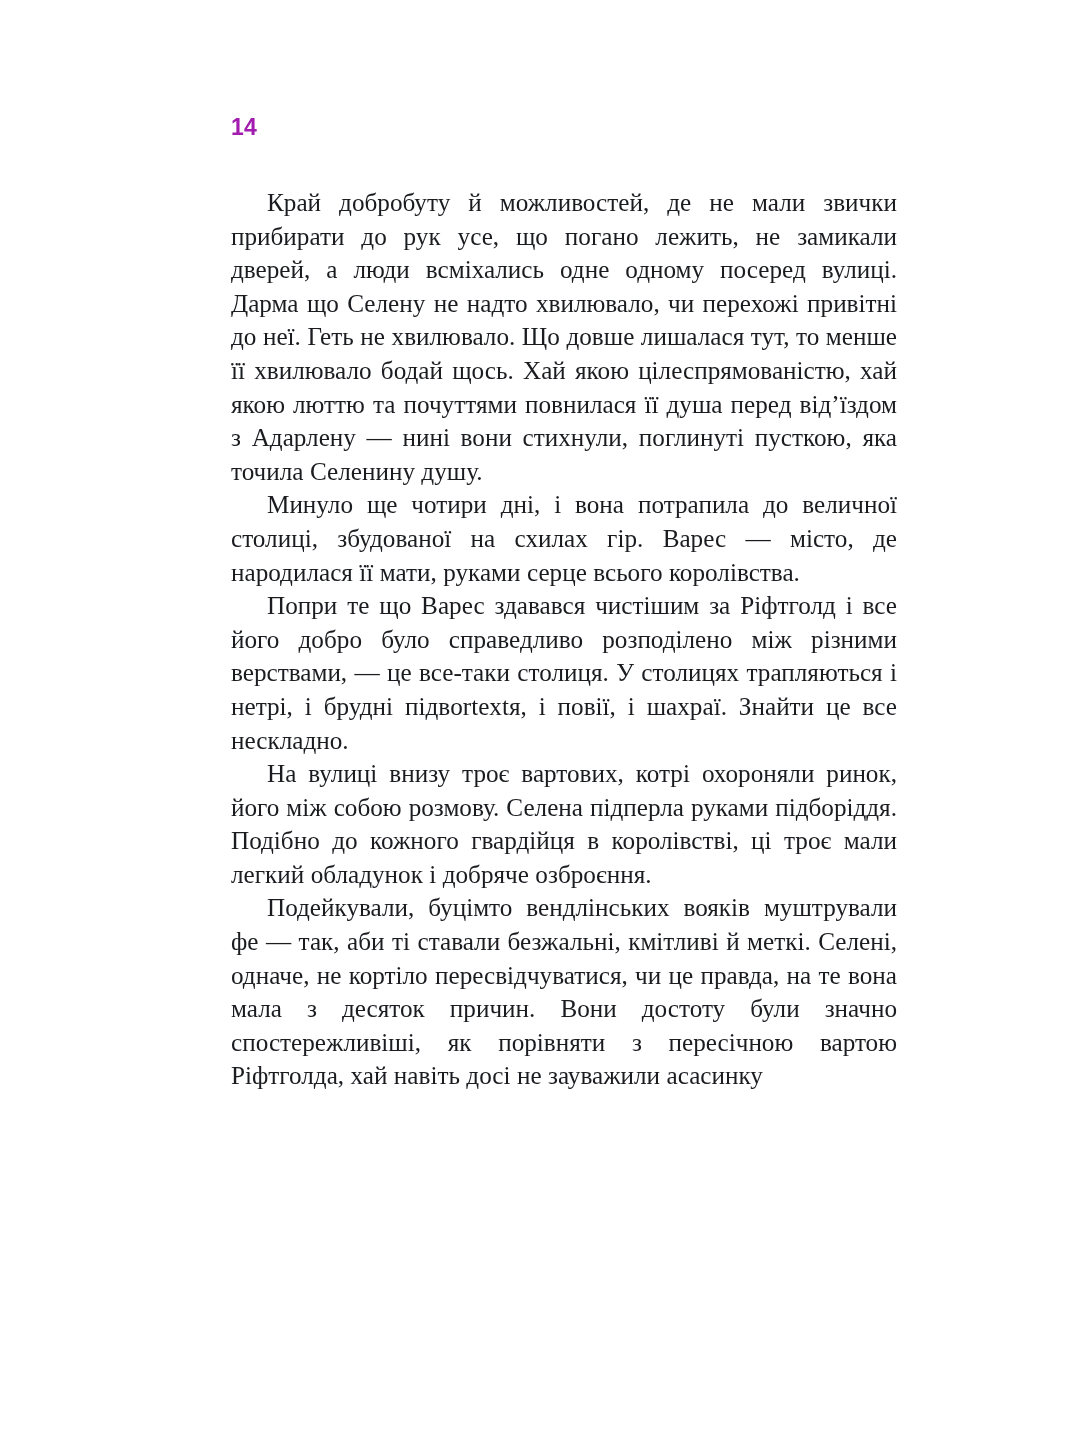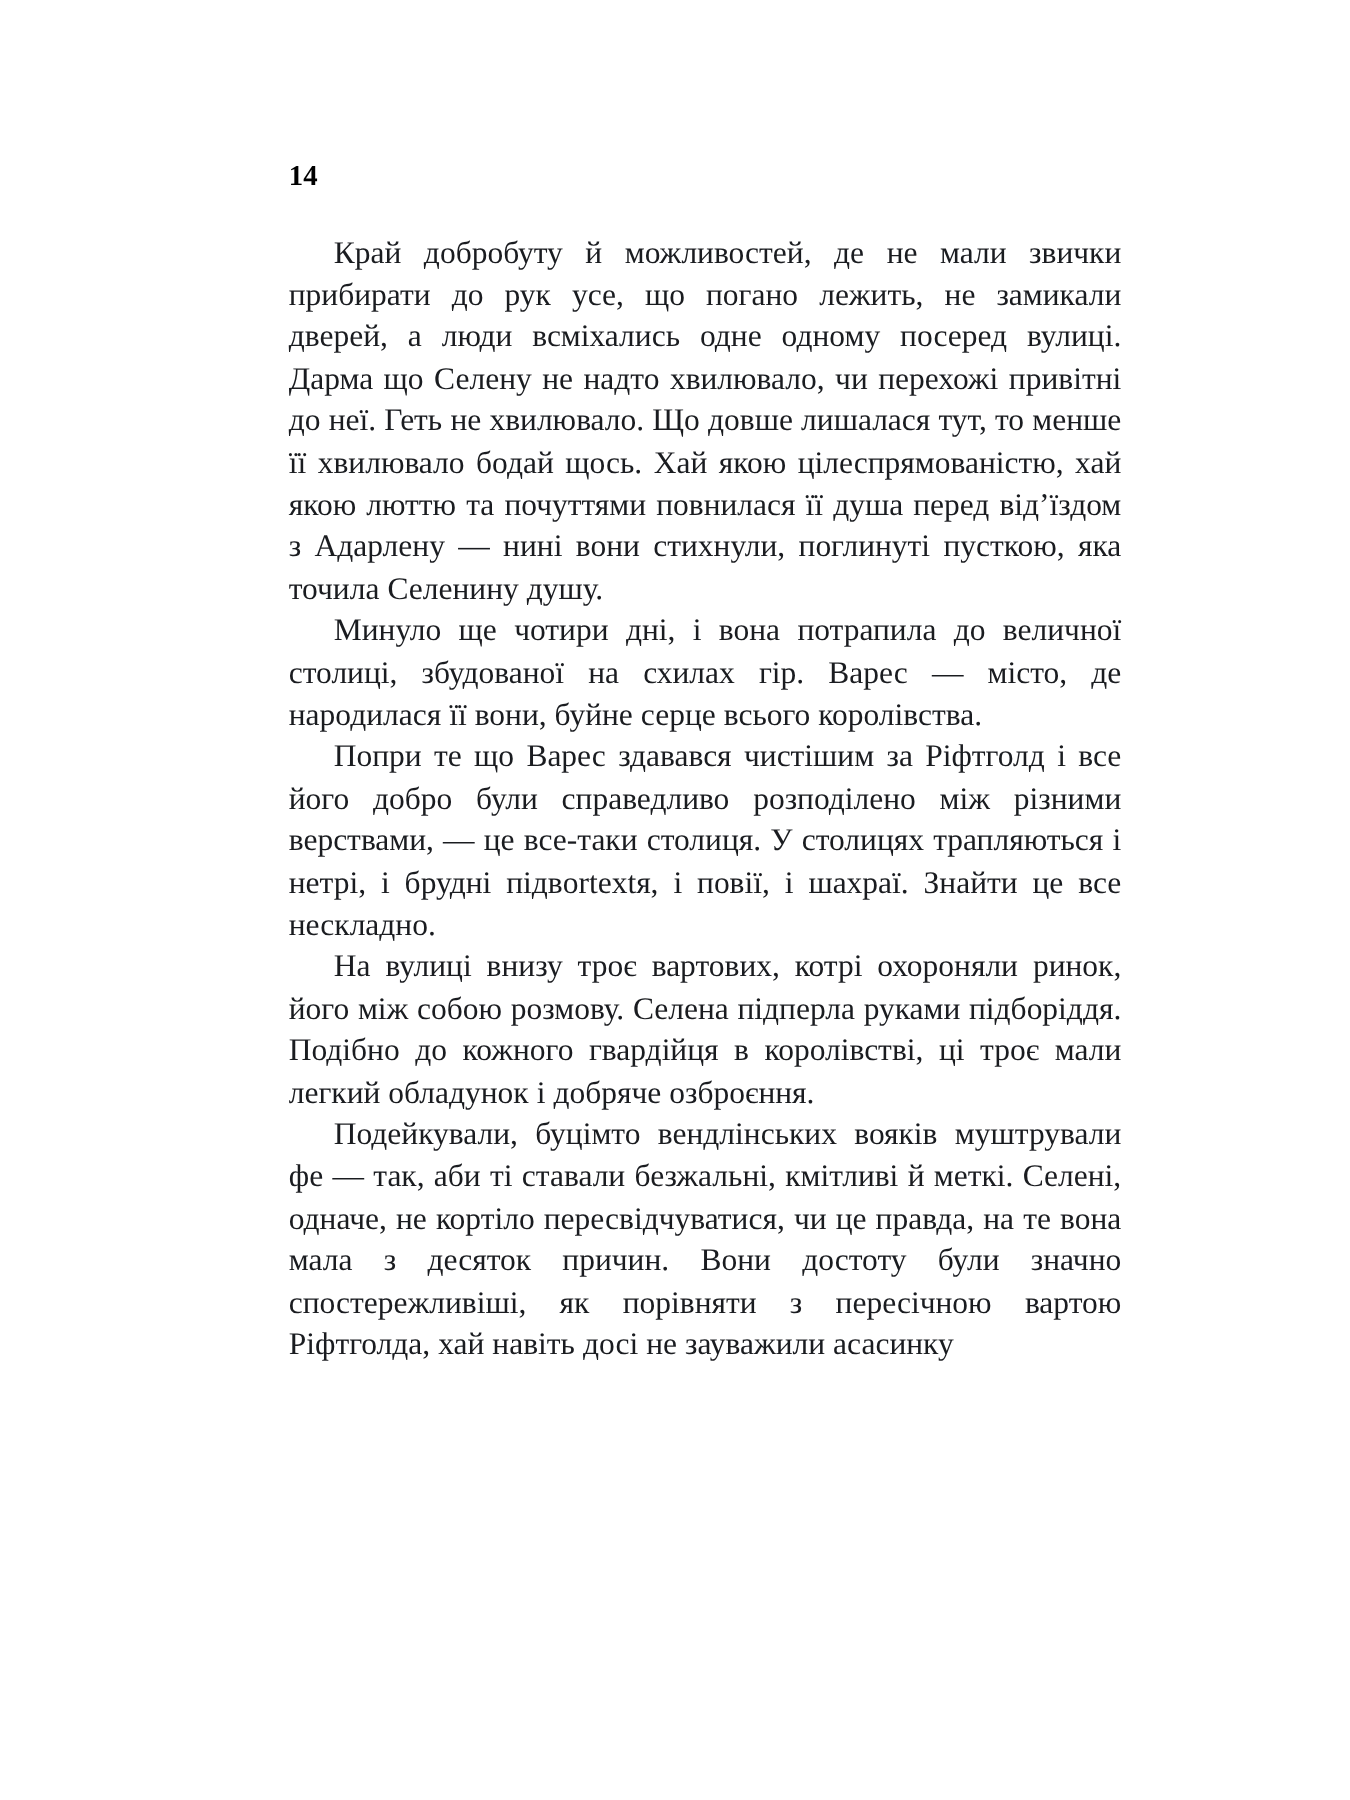--- a/index.html
+++ b/index.html
@@ -12,26 +12,26 @@
     position: relative;
     width: 1080px;
     height: 1440px;
     background: #ffffff;
     overflow: hidden;
     box-sizing: border-box;
   }
   .folio {
     position: absolute;
     left: 231px;
-    top: 128px;
-    font-family: Liberation Serif, serif;
+    top: 114px;
+    font-family: Liberation Sans, sans-serif;
     font-weight: bold;
     font-size: 23px;
     line-height: 26px;
-    color: #000000;
+    color: #a21caf;
     letter-spacing: 0.2px;
   }
   .textblock {
     position: absolute;
     left: 231px;
     top: 186px;
     width: 666px;
     font-family: "Liberation Serif", "DejaVu Serif", serif;
     font-size: 25.2px;
     line-height: 33.6px;
@@ -62,23 +62,23 @@
 
 <div class="page">
 
   <div class="folio">14</div>
 
   <div class="textblock">
 
 
     <p class="indent"><span>Край добробуту й можливостей, де не мали звички прибирати до рук усе, що погано лежить, не замикали дверей, а люди всміхались одне одному посеред вулиці. Дарма що Селену не надто хвилювало, чи перехожі привітні до неї. Геть не хвилювало. Що довше лишалася тут, то менше її хвилювало бодай щось. Хай якою цілеспрямованістю, хай якою люттю та почуттями </span><span class="it">повнилася</span><span> її душа перед від’їздом з Адарлену — нині вони стихнули, поглинуті пусткою, яка точила Селенину душу.</span></p>
 
-    <p class="indent">Минуло ще чотири дні, і вона потрапила до величної столиці, збудованої на схилах гір. Варес — місто, де народилася її вони, буйне серце всього королівства.</p>
+    <p class="indent">Минуло ще чотири дні, і вона потрапила до величної столиці, збудованої на схилах гір. Варес — місто, де народилася її мати, руками серце всього королівства.</p>
 
-    <p class="indent">Попри те що Варес здавався чистішим за Ріфтголд і все його добро були справедливо розподілено між різними верствами, — це все-таки столиця. У столицях трапляються і нетрі, і брудні підвortextя, і повії, і шахраї. Знайти це все нескладно.</p>
+    <p class="indent">Попри те що Варес здавався чистішим за Ріфтголд і все його добро було справедливо розподілено між різними верствами, — це все-таки столиця. У столицях трапляються і нетрі, і брудні підвortextя, і повії, і шахраї. Знайти це все нескладно.</p>
 
     <p class="indent">На вулиці внизу троє вартових, котрі охороняли ринок, його між собою розмову. Селена підперла руками підборіддя. Подібно до кожного гвардійця в королівстві, ці троє мали легкий обладунок і добряче озброєння.</p>
 
     <p class="indent">Подейкували, буцімто вендлінських вояків муштрували фе — так, аби ті ставали безжальні, кмітливі й меткі. Селені, одначе, не кортіло пересвідчуватися, чи це правда, на те вона мала з десяток причин. Вони достоту були значно спостережливіші, як порівняти з пересічною вартою Ріфтголда, хай навіть досі не зауважили асасинку</p>
 
   </div>
 
 </div>
 
 </body></html>

